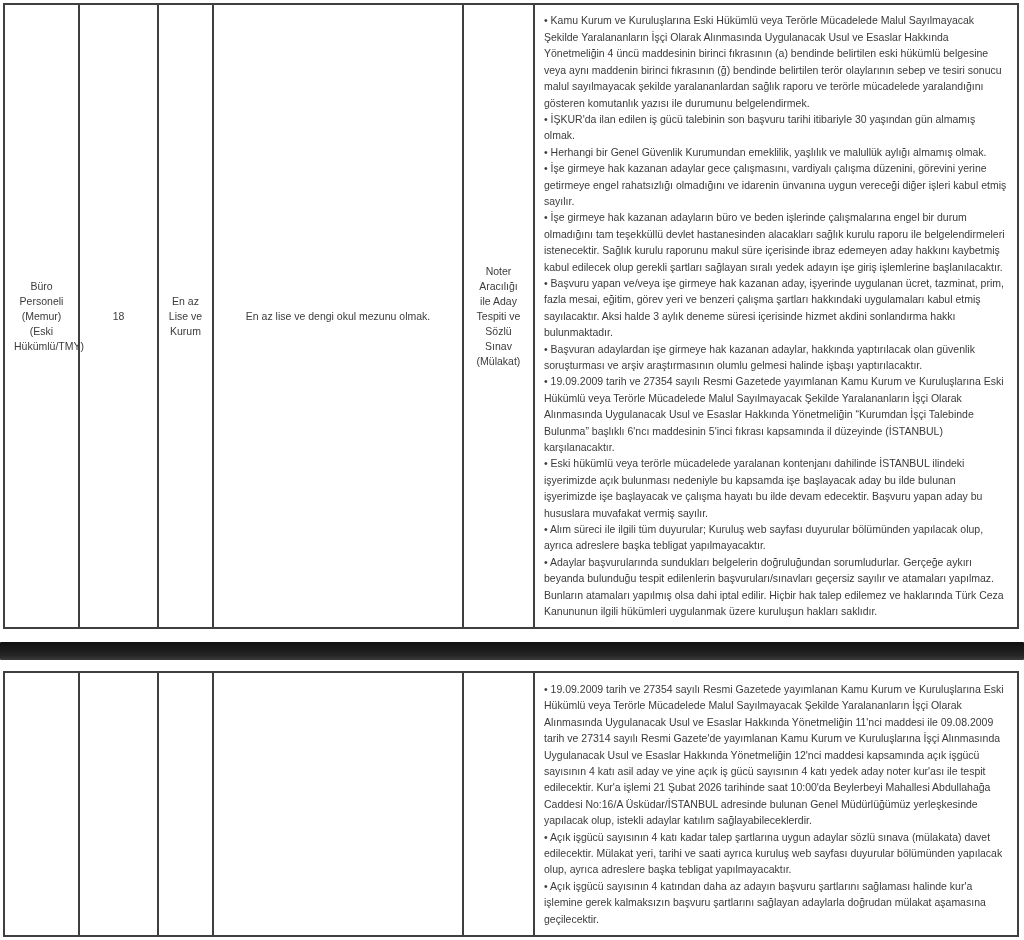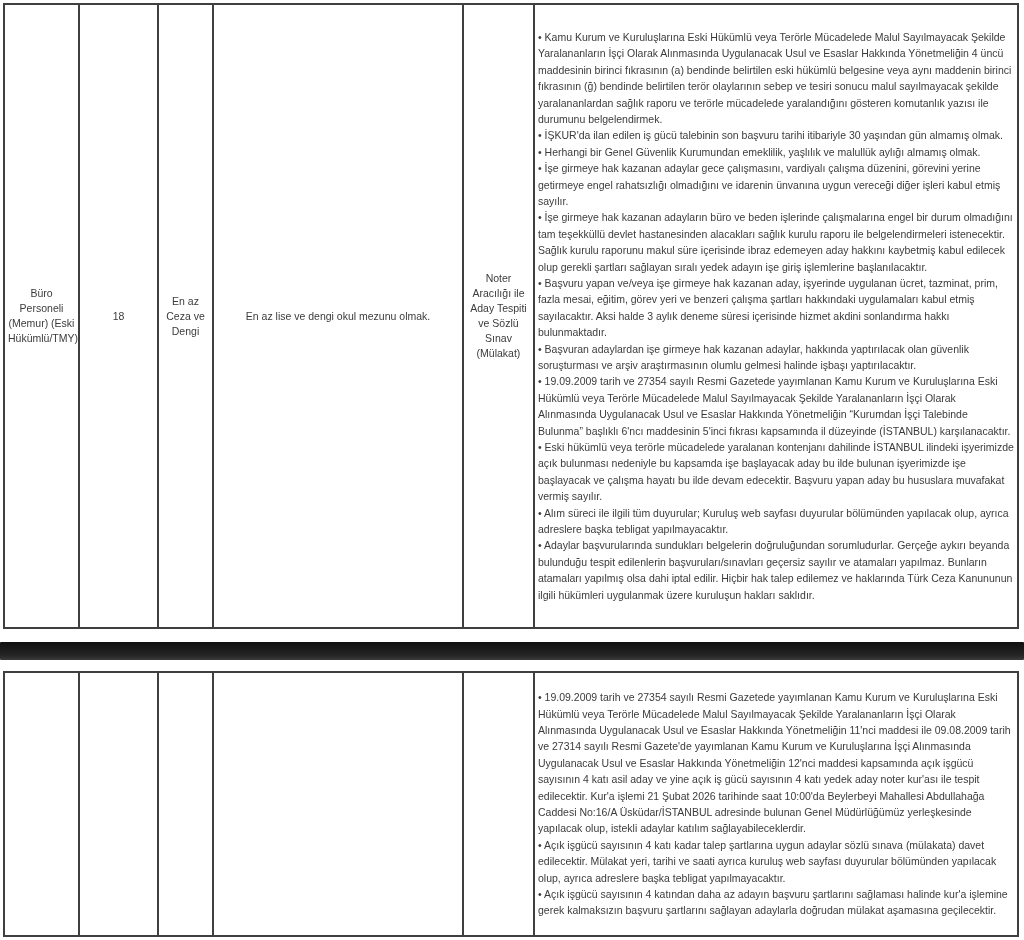--- a/index.html
+++ b/index.html
@@ -21,21 +21,21 @@
     border-collapse: collapse;
     table-layout: fixed;
     width: 1014px;
     margin-left: 3px;
   }
   table.jobs td {
     border: 2px solid #3f3f3f;
     vertical-align: middle;
     font-size: 10.5px;
     color: #3b3b3b;
-    padding: 2px 3px;
+    padding: 2px 9px;
     background: #ffffff;
   }
   #table1 { margin-top: 3px; }
   #table1 tr { height: 624px; }
   #table2 { margin-top: 11px; }
   #table2 tr { height: 264px; }
   td.c-center {
     text-align: center;
     line-height: 15px;
   }
@@ -69,21 +69,21 @@
       <col style="width:79px">
       <col style="width:55px">
       <col style="width:250px">
       <col style="width:71px">
       <col style="width:484px">
     </colgroup>
     <tbody>
         <tr>
       <td class="c-center">Büro Personeli (Memur) (Eski Hükümlü/TMY)</td>
       <td class="c-center">18</td>
-      <td class="c-center">En az Ceza ve Dengi</td>
+      <td class="c-center">En az Lise ve Kurum</td>
       <td class="c-center">En az lise ve dengi okul mezunu olmak.</td>
       <td class="c-center">Noter Aracılığı ile Aday Tespiti ve Sözlü Sınav (Mülakat)</td>
       <td class="c-conditions">
             <div class="bullet">Kamu Kurum ve Kuruluşlarına Eski Hükümlü veya Terörle Mücadelede Malul Sayılmayacak Şekilde Yaralananların İşçi Olarak Alınmasında Uygulanacak Usul ve Esaslar Hakkında Yönetmeliğin 4 üncü maddesinin birinci fıkrasının (a) bendinde belirtilen eski hükümlü belgesine veya aynı maddenin birinci fıkrasının (ğ) bendinde belirtilen terör olaylarının sebep ve tesiri sonucu malul sayılmayacak şekilde yaralananlardan sağlık raporu ve terörle mücadelede yaralandığını gösteren komutanlık yazısı ile durumunu belgelendirmek.</div>
             <div class="bullet">İŞKUR'da ilan edilen iş gücü talebinin son başvuru tarihi itibariyle 30 yaşından gün almamış olmak.</div>
             <div class="bullet">Herhangi bir Genel Güvenlik Kurumundan emeklilik, yaşlılık ve malullük aylığı almamış olmak.</div>
             <div class="bullet">İşe girmeye hak kazanan adaylar gece çalışmasını, vardiyalı çalışma düzenini, görevini yerine getirmeye engel rahatsızlığı olmadığını ve idarenin ünvanına uygun vereceği diğer işleri kabul etmiş sayılır.</div>
             <div class="bullet">İşe girmeye hak kazanan adayların büro ve beden işlerinde çalışmalarına engel bir durum olmadığını tam teşekküllü devlet hastanesinden alacakları sağlık kurulu raporu ile belgelendirmeleri istenecektir. Sağlık kurulu raporunu makul süre içerisinde ibraz edemeyen aday hakkını kaybetmiş kabul edilecek olup gerekli şartları sağlayan sıralı yedek adayın işe giriş işlemlerine başlanılacaktır.</div>
             <div class="bullet">Başvuru yapan ve/veya işe girmeye hak kazanan aday, işyerinde uygulanan ücret, tazminat, prim, fazla mesai, eğitim, görev yeri ve benzeri çalışma şartları hakkındaki uygulamaları kabul etmiş sayılacaktır. Aksi halde 3 aylık deneme süresi içerisinde hizmet akdini sonlandırma hakkı bulunmaktadır.</div>
             <div class="bullet">Başvuran adaylardan işe girmeye hak kazanan adaylar, hakkında yaptırılacak olan güvenlik soruşturması ve arşiv araştırmasının olumlu gelmesi halinde işbaşı yaptırılacaktır.</div>

